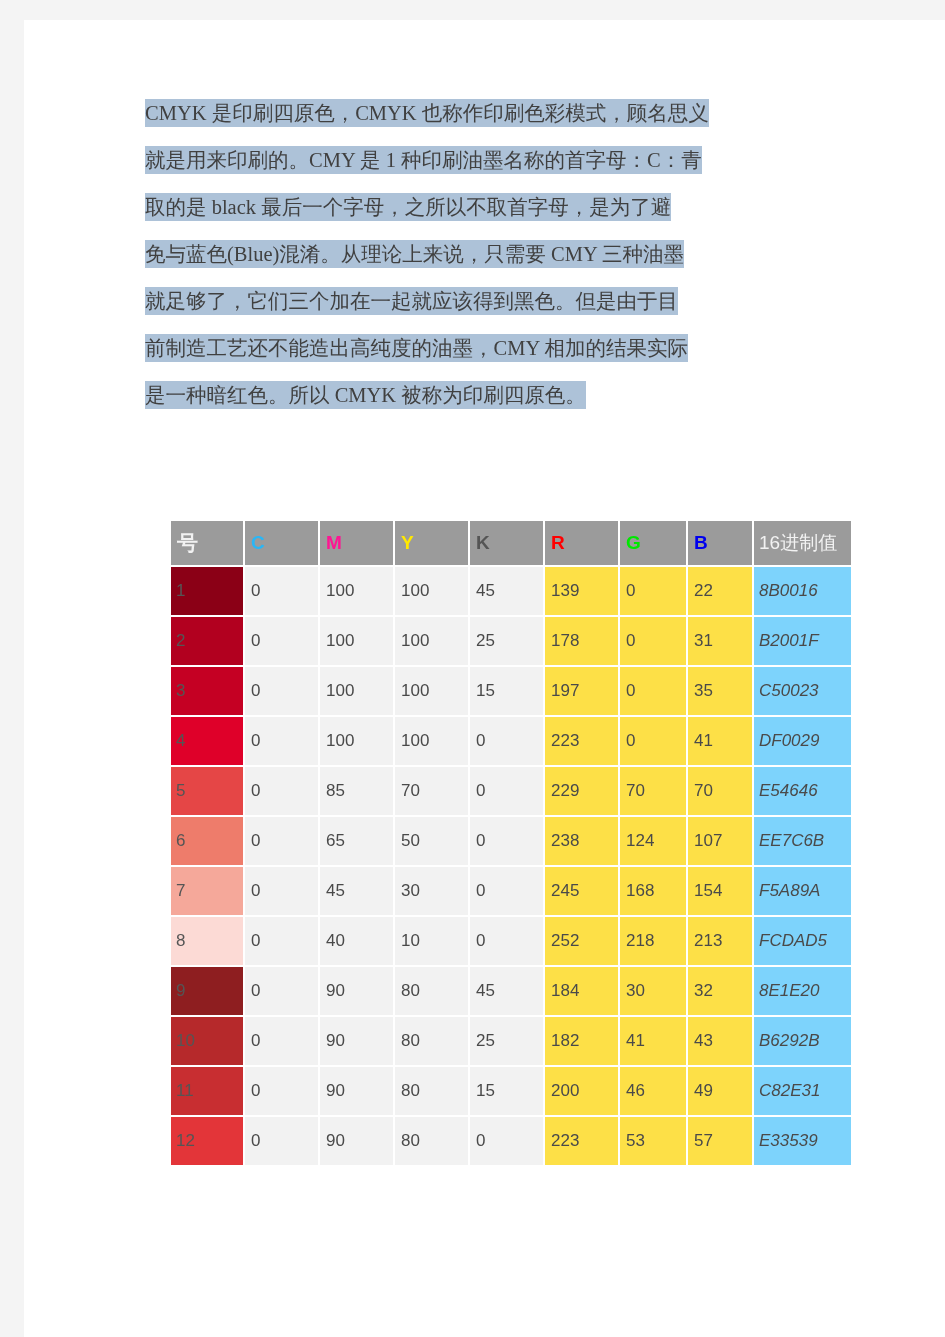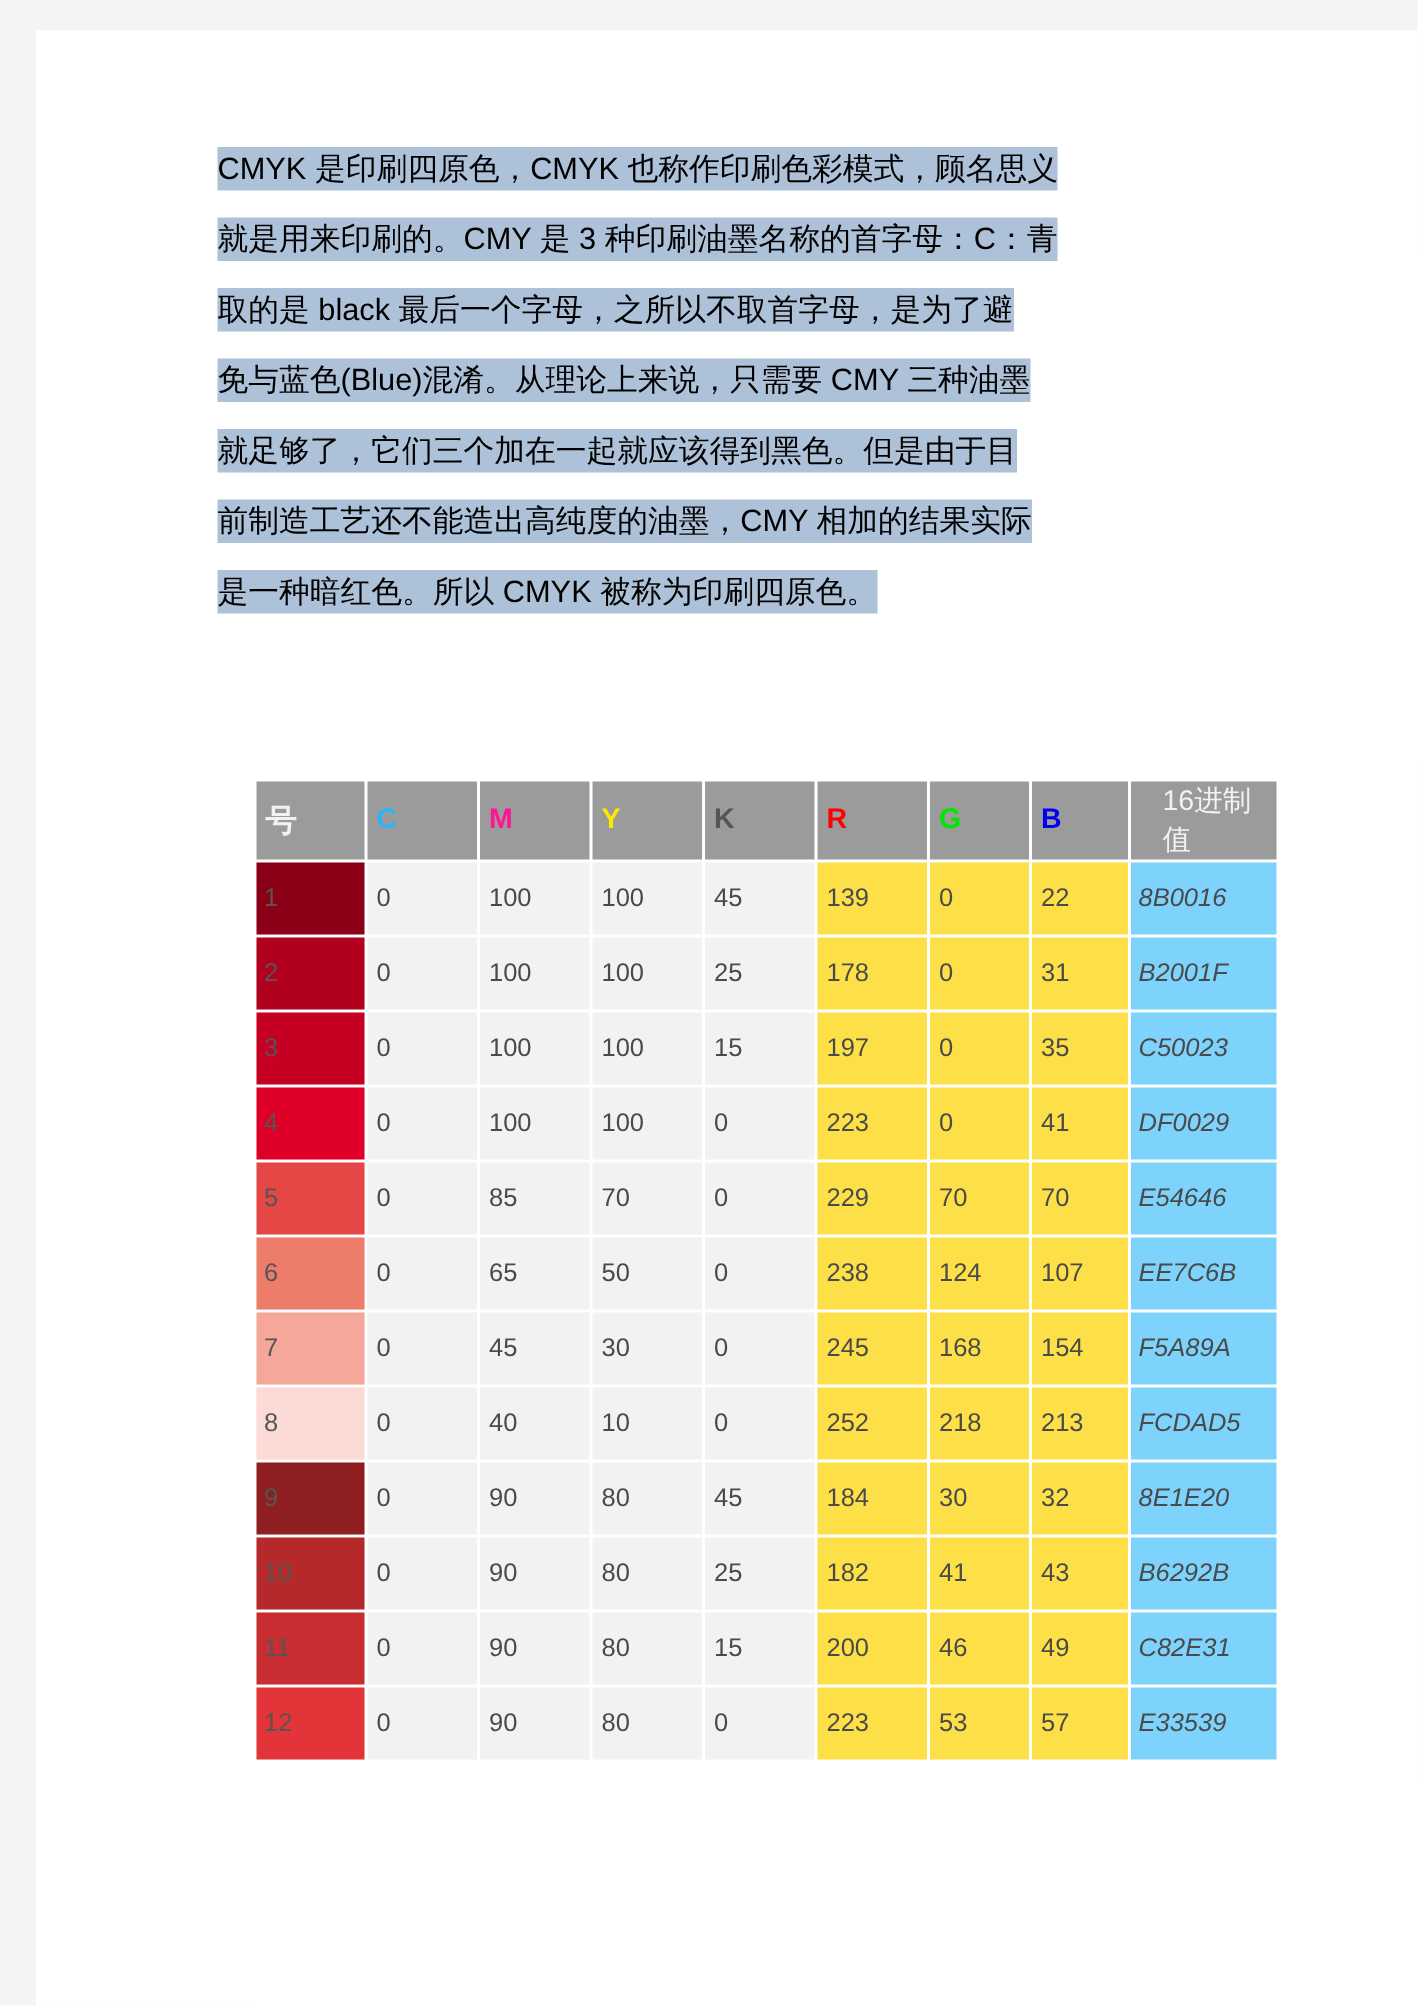--- a/index.html
+++ b/index.html
@@ -23,24 +23,24 @@
   }
 
   
   #article {
     position: absolute;
     left: 121px;
     top: 80px;
     width: 672px;
   }
   .para-line {
-    font-family: Liberation Sans, sans-serif;
+    font-family: Liberation Serif, serif;
     font-size: 20.5px;
     line-height: 26px;
-    color: #000000;
+    color: #404040;
     white-space: pre;
     letter-spacing: 0px;
     margin-bottom: 21px;
     display: inline-block;
   }
   .para-line > span.hl {
     background: #adc2d8;
     padding: 3px 0 3px 0;
     box-decoration-break: clone;
     -webkit-box-decoration-break: clone;
@@ -73,21 +73,21 @@
     color: #ffffff;
     font-weight: bold;
     font-size: 19px;
     padding-left: 6px;
   }
   #color-table thead th.hdr-hex {
     font-family: "Liberation Sans", "DejaVu Sans", sans-serif;
     font-weight: normal;
     font-size: 19px;
     color: #f2f2f2;
-    padding-left: 21px;
+    padding-left: 5px;
   }
   #color-table thead th.hdr-num {
     font-family: "Liberation Sans", "DejaVu Sans", sans-serif;
     color: #f2f2f2;
     font-weight: bold;
     font-size: 21px;
   }
   #color-table tbody td {
     background: #f2f2f2;
     color: #4a4a4a;
@@ -124,21 +124,21 @@
   col.c-b   { width: 64px; }
   col.c-hex { width: 97px; }
 </style>
 </head>
 <body>
 
 <div id="page">
 
   <div id="article">
       <div class="lineblock"><div class="para-line"><span class="hl">CMYK 是印刷四原色，CMYK 也称作印刷色彩模式，顾名思义</span></div></div>
-      <div class="lineblock"><div class="para-line"><span class="hl">就是用来印刷的。CMY 是 3 种印刷油墨名称的首字母：C：青</span></div></div>
+      <div class="lineblock"><div class="para-line"><span class="hl">就是用来印刷的。CMY 是 1 种印刷油墨名称的首字母：C：青</span></div></div>
       <div class="lineblock"><div class="para-line"><span class="hl">取的是 black 最后一个字母，之所以不取首字母，是为了避</span></div></div>
       <div class="lineblock"><div class="para-line"><span class="hl">免与蓝色(Blue)混淆。从理论上来说，只需要 CMY 三种油墨</span></div></div>
       <div class="lineblock"><div class="para-line"><span class="hl">就足够了，它们三个加在一起就应该得到黑色。但是由于目</span></div></div>
       <div class="lineblock"><div class="para-line"><span class="hl">前制造工艺还不能造出高纯度的油墨，CMY 相加的结果实际</span></div></div>
       <div class="lineblock"><div class="para-line"><span class="hl">是一种暗红色。所以 CMYK 被称为印刷四原色。</span></div></div>
     </div>
 
   <table id="color-table">
     <colgroup>
       <col class="c-sw">

